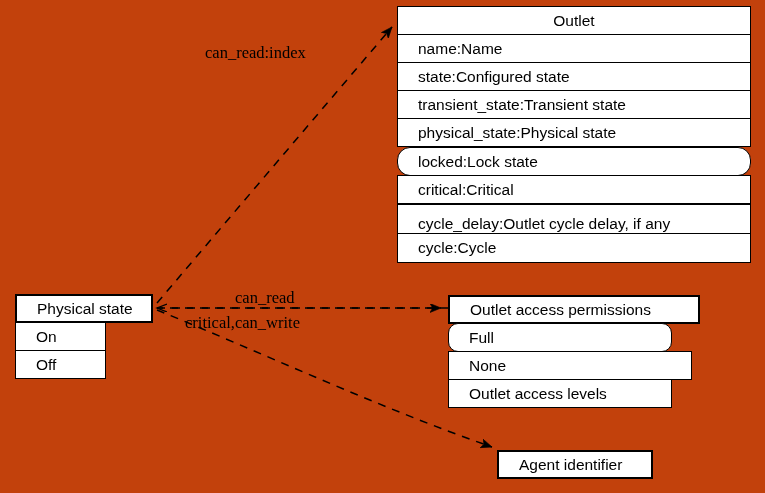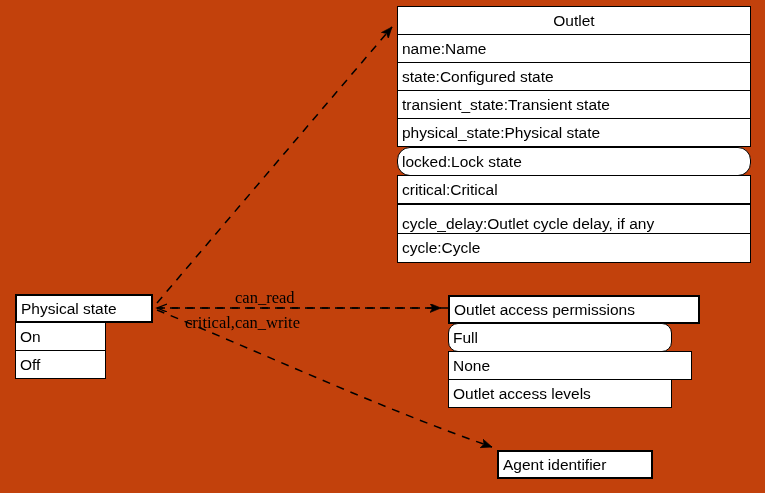--- a/index.html
+++ b/index.html
@@ -39,21 +39,21 @@
     display: flex;
     align-items: center;
     white-space: nowrap;
     overflow: hidden;
   }
   .uml-row.title {
     justify-content: center;
   }
   .uml-row.attr {
     justify-content: flex-start;
-    padding-left: 4px;
+    padding-left: 20px;
   }
   .edge-label {
     position: absolute;
     font-family: "Liberation Serif", serif;
     font-size: 16.5px;
     color: #000000;
     white-space: nowrap;
     line-height: 1;
   }
 </style>
@@ -108,18 +108,19 @@
     <div class="uml-row attr" style="left:448px; top:295px; width:252px; height:29px; border-width:2px;">Outlet access permissions</div>
     <div class="uml-row attr" style="left:448px; top:323px; width:224px; height:29px;border-radius:10px;">Full</div>
     <div class="uml-row attr" style="left:448px; top:351px; width:244px; height:29px;">None</div>
     <div class="uml-row attr" style="left:448px; top:379px; width:224px; height:29px;">Outlet access levels</div>
   </div>
 
   <div class="uml-box">
     <div class="uml-row attr" style="left:497px; top:450px; width:156px; height:29px; border-width:2px;">Agent identifier</div>
   </div>
 
+  <div class="edge-label" style="left:205px; top:45px;">can_read:index</div>
 
   <div class="edge-label" style="left:235px; top:290px;">can_read</div>
 
   <div class="edge-label" style="left:185px; top:315px;">critical,can_write</div>
 
 </div>
 
 </body></html>

